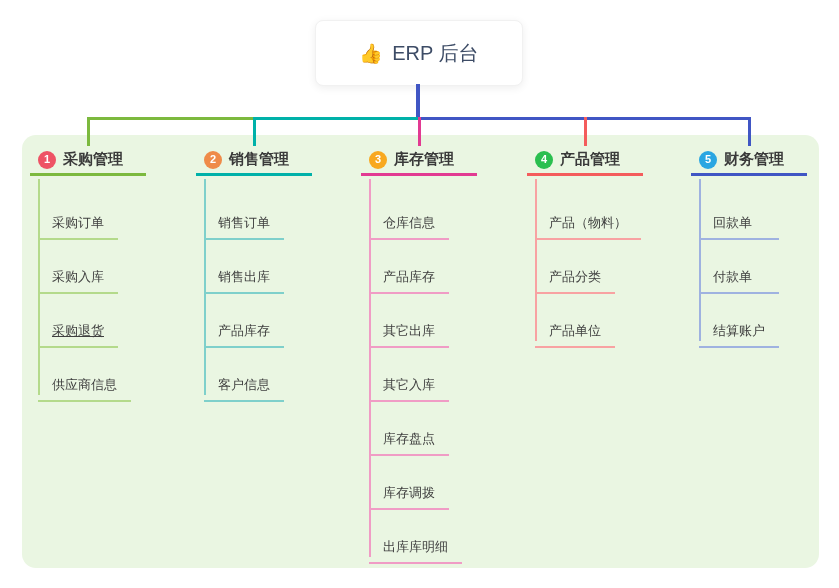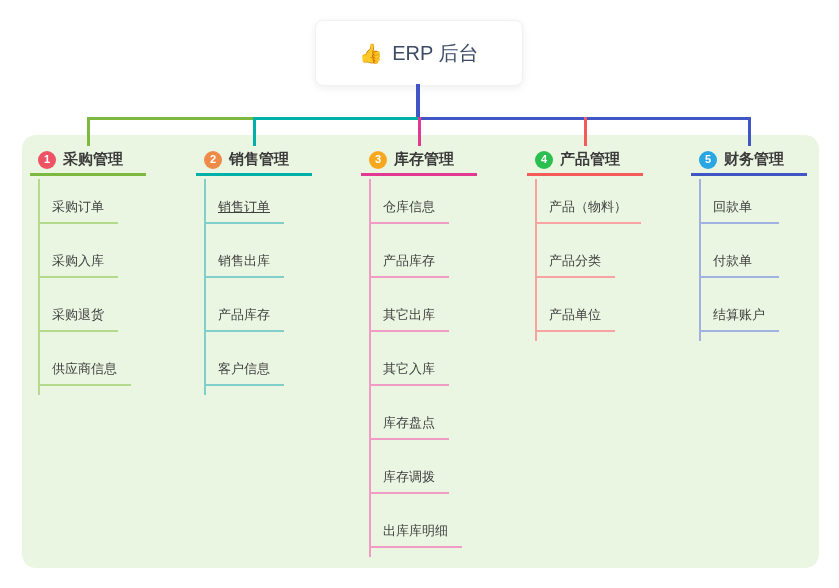--- a/index.html
+++ b/index.html
@@ -28,21 +28,21 @@
   }
   .badge{
     width:18px;height:18px;border-radius:50%;flex:0 0 auto;
     display:flex;align-items:center;justify-content:center;
     color:#fff;font-size:11px;font-weight:700;line-height:1;
   }
   .branch-title{
     font-size:15px;font-weight:600;color:#3a3a3a;white-space:nowrap;text-align:right;
   }
   .vline{position:absolute;left:8px;width:2px;}
-  .children{position:absolute;left:8px;top:24px;}
+  .children{position:absolute;left:8px;top:40px;}
   .child{
     height:54px;display:flex;flex-direction:column;justify-content:flex-end;
   }
   .child-label{
     width:fit-content;min-width:80px;box-sizing:border-box;white-space:nowrap;
     padding:0 14px 6px 14px;border-bottom:2px solid #ccc;
     font-size:13px;color:#3f3f3f;
   }
 </style>
 </head>
@@ -75,36 +75,36 @@
         </div>
         <div class="vline" style="top: 33px; height: 216px; background: rgb(180, 218, 139);"></div>
         <div class="children">
           <div class="child">
             <div class="child-label" style="border-bottom-color: rgb(180, 218, 139);">采购订单</div>
           </div>
           <div class="child">
             <div class="child-label" style="border-bottom-color: rgb(180, 218, 139);">采购入库</div>
           </div>
           <div class="child">
-            <div class="child-label" style="border-bottom-color: rgb(180, 218, 139);">采购退货</div>
+            <div class="child-label" style="border-bottom-color: rgb(180, 218, 139); text-decoration: underline;">采购退货</div>
           </div>
           <div class="child">
             <div class="child-label" style="border-bottom-color: rgb(180, 218, 139);">供应商信息</div>
           </div>
         </div>
       </div>
       <div class="branch" style="left: 196px;">
         <div class="branch-header" style="border-bottom-color: rgb(0, 177, 169);">
           <span class="badge" style="background: rgb(239, 139, 73);">2</span>
           <span class="branch-title">销售管理</span>
         </div>
         <div class="vline" style="top: 33px; height: 216px; background: rgb(127, 208, 203);"></div>
         <div class="children">
           <div class="child">
-            <div class="child-label" style="border-bottom-color: rgb(127, 208, 203); text-decoration: underline;">销售订单</div>
+            <div class="child-label" style="border-bottom-color: rgb(127, 208, 203);">销售订单</div>
           </div>
           <div class="child">
             <div class="child-label" style="border-bottom-color: rgb(127, 208, 203);">销售出库</div>
           </div>
           <div class="child">
             <div class="child-label" style="border-bottom-color: rgb(127, 208, 203);">产品库存</div>
           </div>
           <div class="child">
             <div class="child-label" style="border-bottom-color: rgb(127, 208, 203);">客户信息</div>
           </div>

